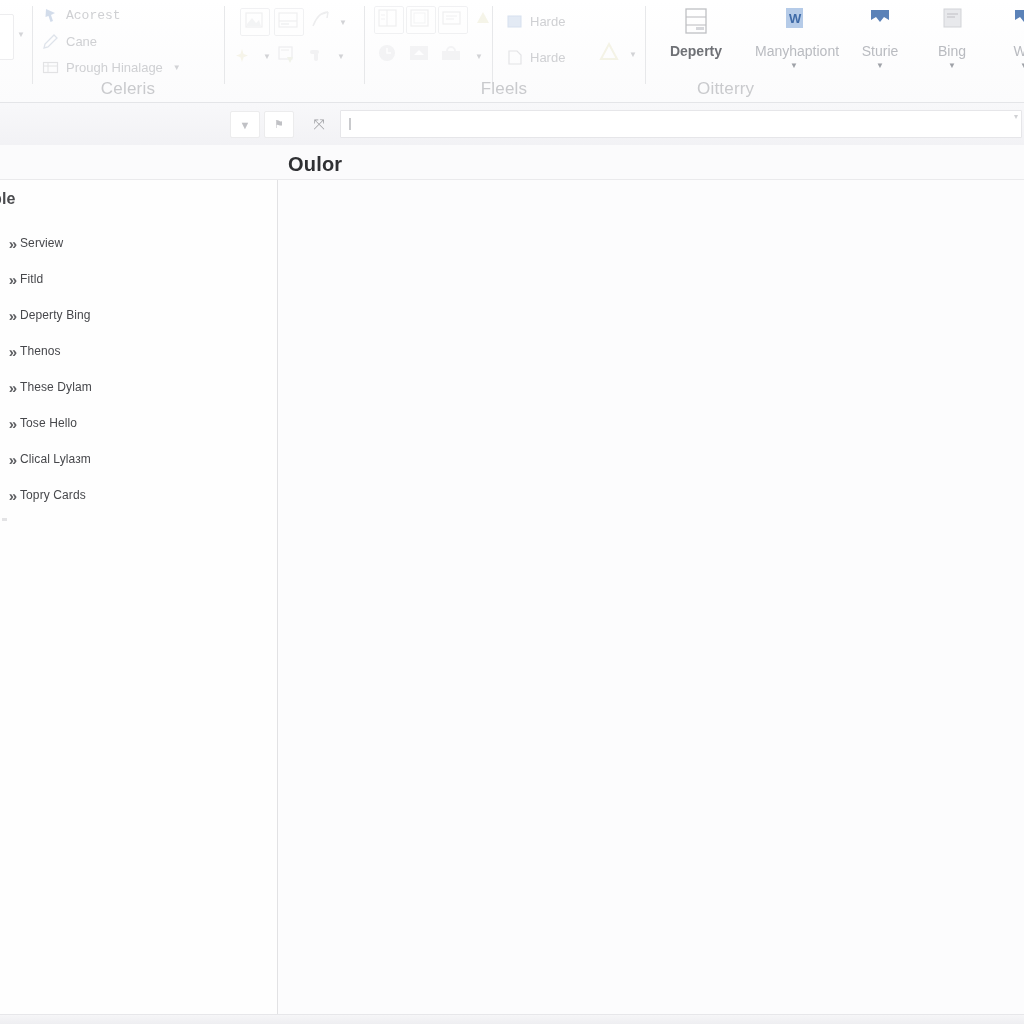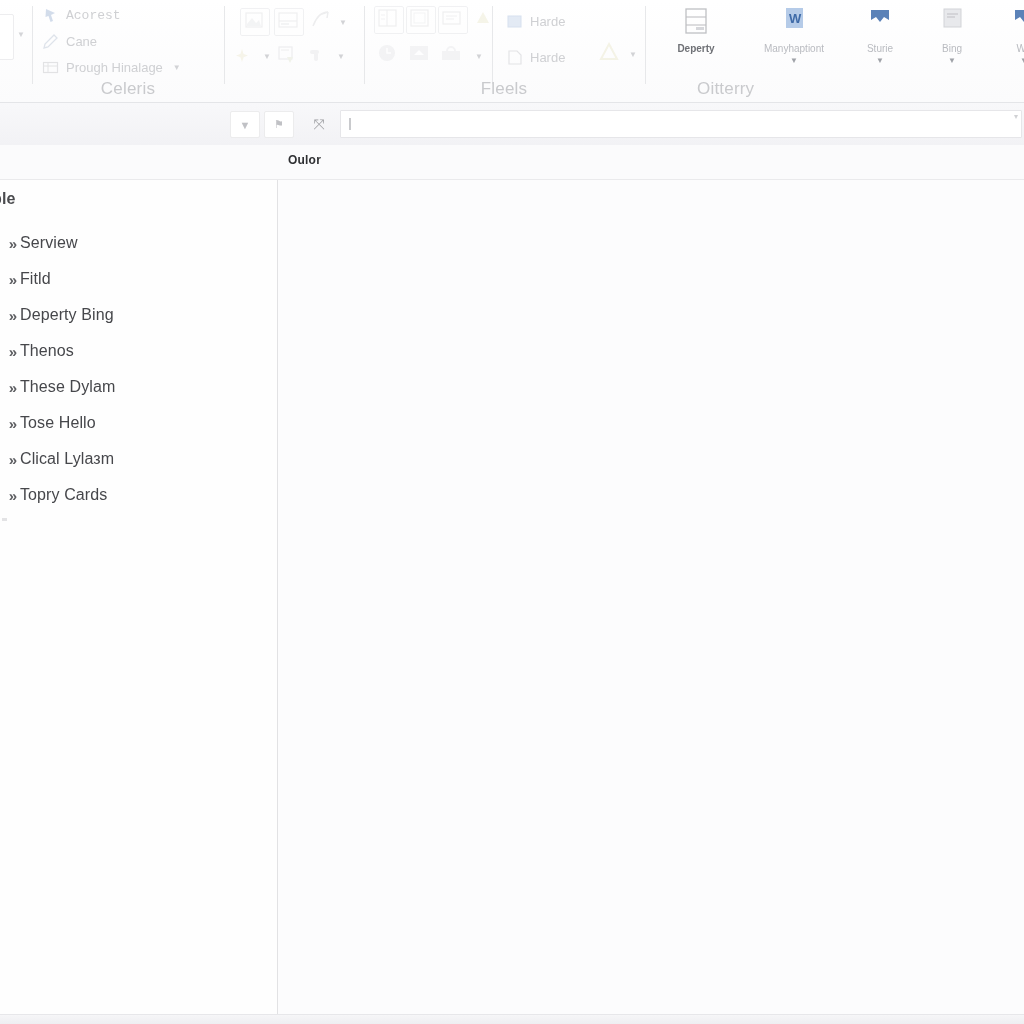--- a/index.html
+++ b/index.html
@@ -48,21 +48,21 @@
   
   .tile{
     position:absolute;width:28px;height:26px;
     border:1px solid #e6e7ea;border-radius:2px;background:#fff;opacity:.55;
   }
   .tile.nob{border:none;background:none;}
   .tileglyph{position:absolute;opacity:.5;}
 
   .bigbtn{position:absolute;text-align:center;width:78px;}
   .bigbtn .bicon{height:36px;display:flex;align-items:flex-end;justify-content:center;}
-  .bigbtn .blabel{font-size:10px;color:#b9bbc0;margin-top:3px;white-space:nowrap;}
+  .bigbtn .blabel{font-size:14px;color:#b9bbc0;margin-top:3px;white-space:nowrap;}
   .bigbtn .bcaret{font-size:8px;color:#9fa2a8;margin-top:2px;}
   .bigbtn.dark .blabel{color:#6f7176;font-weight:bold;}
 
   
   .toolstrip{
     position:absolute;left:0;top:103px;width:1024px;height:42px;
     background:linear-gradient(#f8f8fa,#f2f2f5);
     border-bottom:1px solid #e9e9ec;
     filter:blur(0.3px);
   }
@@ -81,21 +81,21 @@
   .tcursor{width:2px;height:12px;background:#c9cacd;margin-left:8px;}
   .tfcaret{position:absolute;right:6px;top:9px;font-size:8px;color:#d0d1d4;}
 
   
   .headerrow{
     position:absolute;left:0;top:145px;width:1024px;height:34px;
     background:#fbfbfc;border-bottom:1px solid #eaeaec;
   }
   .colhead{
     position:absolute;left:288px;top:8px;
-    font-size:12px;font-weight:bold;color:#2f3033;letter-spacing:.2px;
+    font-size:20px;font-weight:bold;color:#2f3033;letter-spacing:.2px;
   }
 
   
   .sidebar{
     position:absolute;left:0;top:180px;width:277px;height:844px;
     background:#fefefe;border-right:1px solid #e2e2e4;
     overflow:hidden;
   }
   .navtitle{
     position:absolute;left:-8px;top:10px;
@@ -106,21 +106,21 @@
   .navitem{
     position:relative;height:36px;display:flex;align-items:center;
     padding-left:2px;cursor:default;
     filter:blur(0.3px);
   }
   .navchev{
     width:24px;flex:0 0 24px;margin-left:-10px;
     font-size:15px;color:#5d5e62;font-weight:bold;text-align:right;
     padding-right:4px;letter-spacing:-1px;
   }
-  .navlabel{font-size:16px;color:#46474b;letter-spacing:.1px;}
+  .navlabel{font-size:12px;color:#46474b;letter-spacing:.1px;}
   .navtail{
     position:absolute;left:2px;top:338px;width:5px;height:3px;
     background:#e3e3e5;
   }
 
   
   .content{
     position:absolute;left:278px;top:180px;width:746px;height:844px;
     background:#fcfcfd;
   }

